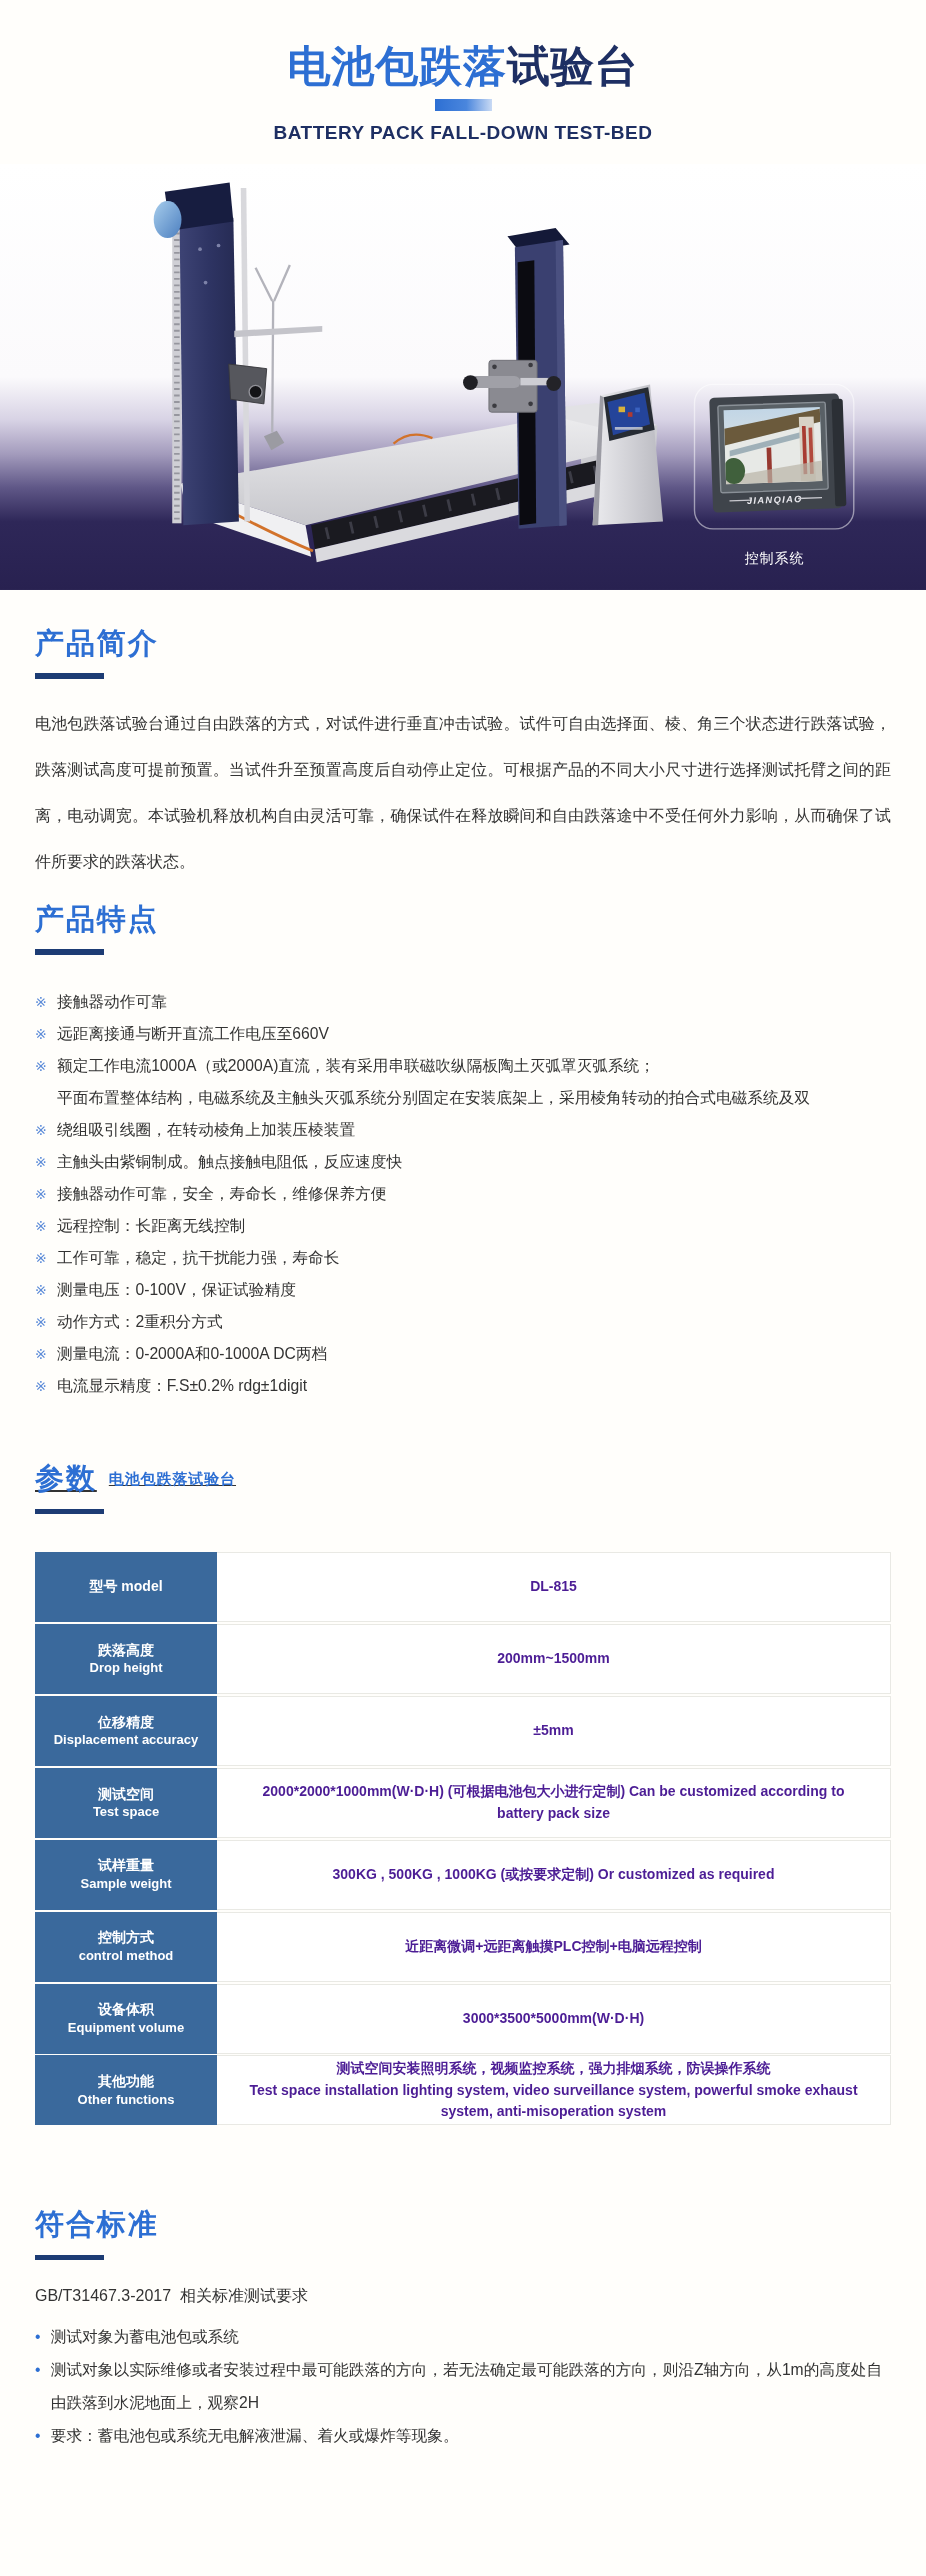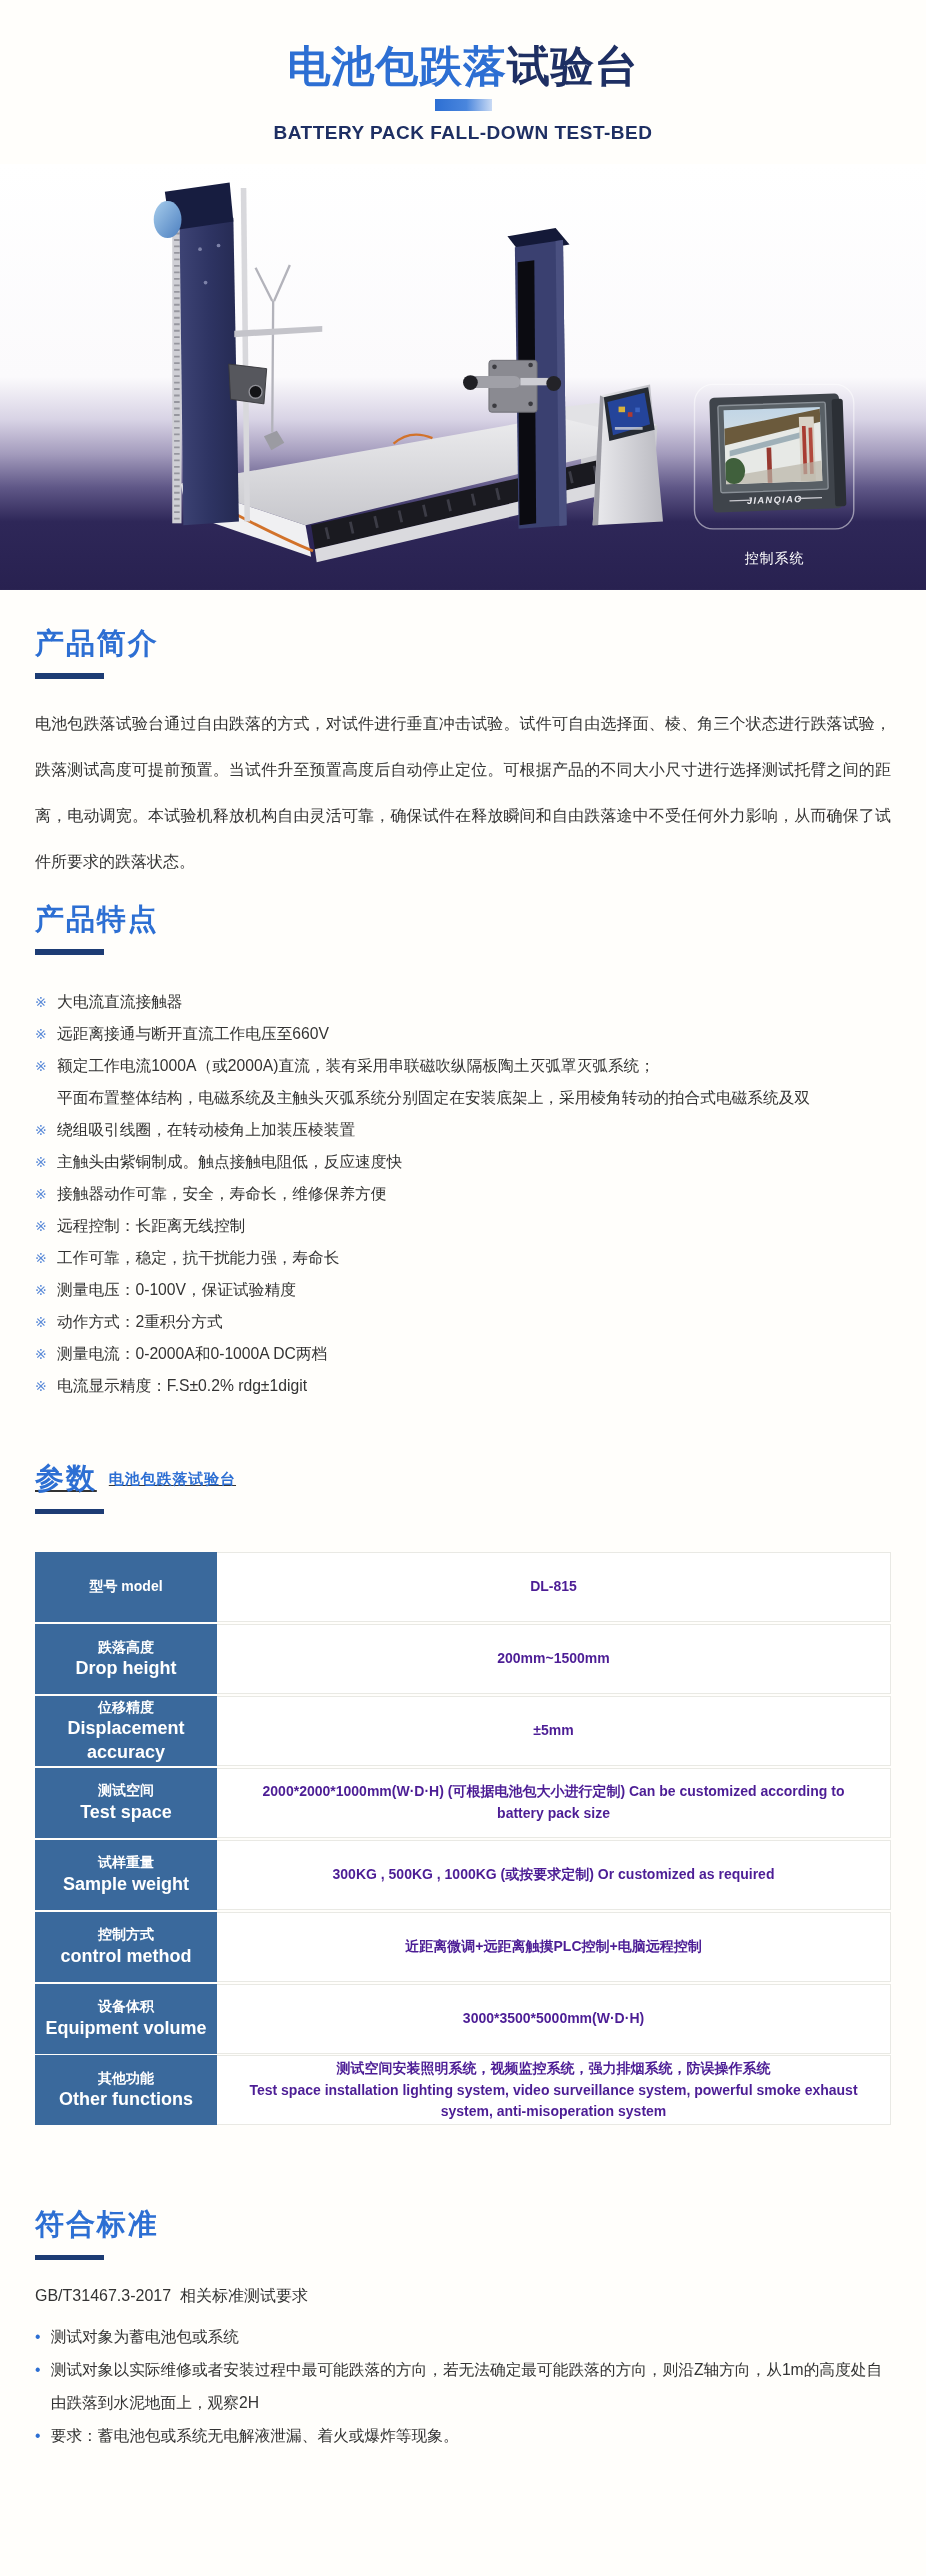--- a/index.html
+++ b/index.html
@@ -28,21 +28,21 @@
   .mk{color:#5a8ad8;width:22px;flex:none;font-size:14px;}
   .ft{white-space:pre-line;}
   
   .sec-params{margin-top:57px;}
   .params-head{display:flex;align-items:center;gap:12px;text-decoration:underline;}
   .sub-h{font-size:15px;color:#2d6fd3;font-weight:bold;letter-spacing:0.9px;}
   .ptable{margin-top:38px;}
   .prow{display:flex;margin-bottom:1.9px;height:70px;}
   .plabel{width:182px;flex:none;background:#3a699c;color:#fff;display:flex;flex-direction:column;justify-content:center;align-items:center;text-align:center;font-weight:bold;}
   .plabel-cn{font-size:14px;line-height:1.4;}
-  .plabel-en{font-size:18px;line-height:1.3;}
+  .plabel-en{font-size:13px;line-height:1.3;}
   .pvalue{flex:1;background:#fff;border:0.9px solid #e9e9e4;border-left:none;display:flex;align-items:center;justify-content:center;text-align:center;font-weight:bold;color:#4c1d95;font-size:14px;padding:1px 22px;white-space:pre-line;line-height:1.55;}
   
   .sec-standards{margin-top:80px;}
   .std-intro{margin:26px 0 0;font-size:16px;color:#333;white-space:pre-wrap;}
   .std-list{list-style:none;margin:13px 0 0;padding:0;}
   .std-item{position:relative;padding-left:15.7px;font-size:15.7px;line-height:33px;color:#333;}
   .dot{position:absolute;left:0;top:0;color:#2d6fd3;font-size:15.7px;}
   .bottom-spacer{height:74px;}
 </style>
 </head>
@@ -187,21 +187,21 @@
     <div class="sec-underline"></div>
     <p class="intro-body">电池包跌落试验台通过自由跌落的方式，对试件进行垂直冲击试验。试件可自由选择面、棱、角三个状态进行跌落试验，跌落测试高度可提前预置。当试件升至预置高度后自动停止定位。可根据产品的不同大小尺寸进行选择测试托臂之间的距离，电动调宽。本试验机释放机构自由灵活可靠，确保试件在释放瞬间和自由跌落途中不受任何外力影响，从而确保了试件所要求的跌落状态。</p>
   </section>
 
   <section class="sec sec-features">
     <h2 class="sec-h">产品特点</h2>
     <div class="sec-underline"></div>
     <ul class="feat-list">
       <li class="feat">
           <span class="mk">※</span>
-          <span class="ft">大电流直流接触器</span>
+          <span class="ft">接触器动作可靠</span>
         </li>
       <li class="feat">
           <span class="mk">※</span>
           <span class="ft">远距离接通与断开直流工作电压至660V</span>
         </li>
       <li class="feat">
           <span class="mk">※</span>
           <span class="ft">额定工作电流1000A（或2000A)直流，装有采用串联磁吹纵隔板陶土灭弧罩灭弧系统；
 平面布置整体结构，电磁系统及主触头灭弧系统分别固定在安装底架上，采用棱角转动的拍合式电磁系统及双</span>
         </li>

